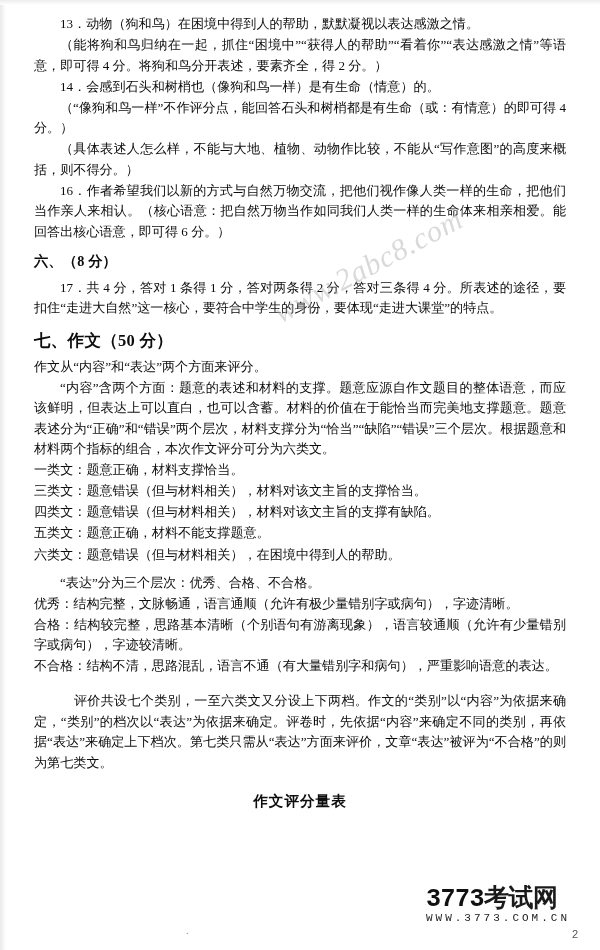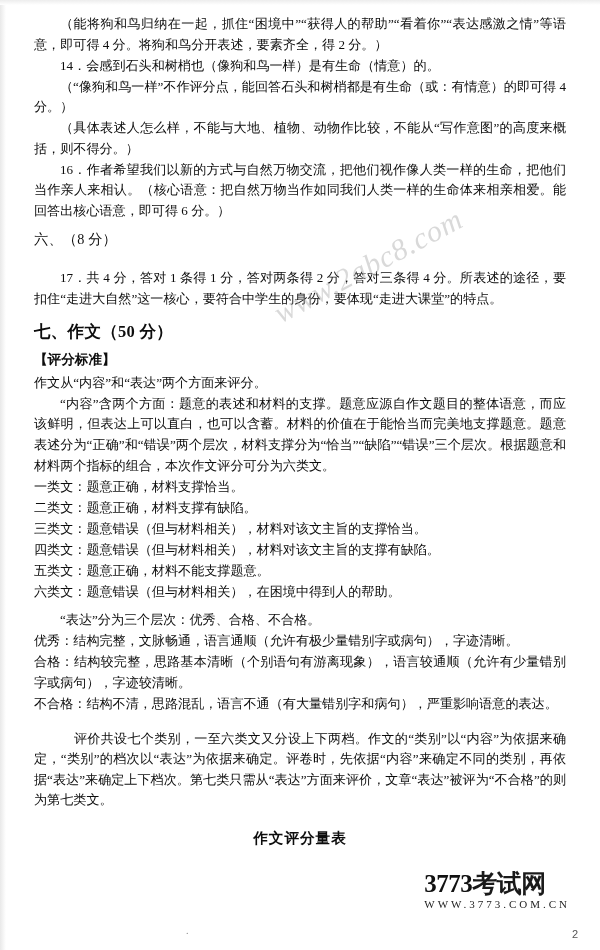--- a/index.html
+++ b/index.html
@@ -41,22 +41,22 @@
     font-size: 13.1px;
     line-height: 1.57;
     margin: 0 0 0.5px 0;
     text-align: justify;
     text-justify: inter-ideograph;
   }
   .indent2 { text-indent: 26px; }
   .noindent { text-indent: 0; }
   .sec-head {
     font-size: 14.2px;
-    font-weight: normal;
-    margin: 9px 0 19px 0;
+    font-weight: bold;
+    margin: 9px 0 7px 0;
     letter-spacing: 0.2px;
   }
   .sec-head-big {
     font-size: 16.5px;
     font-weight: bold;
     margin: 11px 0 5px 0;
     letter-spacing: 0.3px;
   }
   .crit-title {
     font-size: 13.6px;
@@ -75,22 +75,22 @@
   .footer {
     position: absolute;
     left: 0;
     bottom: 4px;
     width: 600px;
     height: 44px;
   }
   .brand {
     position: absolute;
     right: 30px;
-    bottom: 36px;
-    font-family: Liberation Serif, serif;
+    bottom: 22px;
+    font-family: Liberation Mono, monospace;
     font-weight: bold;
     font-size: 25px;
     color: #1a1a1a;
     letter-spacing: -0.5px;
   }
   .brand .num { color: #111; }
   .brand .sub {
     display: block;
     text-align: right;
     font-size: 11px;
@@ -133,39 +133,38 @@
 <body>
 
 <div class="page">
 
   <div class="scan-edge-l"></div>
   <div class="scan-edge-t"></div>
 
   <div class="watermark">www.2abc8.com</div>
 
   <div>
+    <p class="para indent2">13．动物（狗和鸟）在困境中得到人的帮助，默默凝视以表达感激之情。</p>
     <p class="para indent2">（能将狗和鸟归纳在一起，抓住“困境中”“获得人的帮助”“看着你”“表达感激之情”等语意，即可得 4 分。将狗和鸟分开表述，要素齐全，得 2 分。）</p>
     <p class="para indent2">14．会感到石头和树梢也（像狗和鸟一样）是有生命（情意）的。</p>
     <p class="para indent2">（“像狗和鸟一样”不作评分点，能回答石头和树梢都是有生命（或：有情意）的即可得 4 分。）</p>
     <p class="para indent2">（具体表述人怎么样，不能与大地、植物、动物作比较，不能从“写作意图”的高度来概括，则不得分。）</p>
     <p class="para indent2">16．作者希望我们以新的方式与自然万物交流，把他们视作像人类一样的生命，把他们当作亲人来相认。（核心语意：把自然万物当作如同我们人类一样的生命体来相亲相爱。能回答出核心语意，即可得 6 分。）</p>
   </div>
 
   <div>
     <div class="sec-head">六、（8 分）</div>
     <p class="para indent2">17．共 4 分，答对 1 条得 1 分，答对两条得 2 分，答对三条得 4 分。所表述的途径，要扣住“走进大自然”这一核心，要符合中学生的身份，要体现“走进大课堂”的特点。</p>
   </div>
 
   <div>
     <div class="sec-head-big">七、作文（50 分）</div>
-    <p class="para noindent crit-title">【评分标准】</p>
     <p class="para noindent">作文从“内容”和“表达”两个方面来评分。</p>
     <p class="para indent2">“内容”含两个方面：题意的表述和材料的支撑。题意应源自作文题目的整体语意，而应该鲜明，但表达上可以直白，也可以含蓄。材料的价值在于能恰当而完美地支撑题意。题意表述分为“正确”和“错误”两个层次，材料支撑分为“恰当”“缺陷”“错误”三个层次。根据题意和材料两个指标的组合，本次作文评分可分为六类文。</p>
     <p class="para noindent">一类文：题意正确，材料支撑恰当。</p>
-    <p class="para noindent">二类文：题意正确，材料支撑有缺陷。</p>
     <p class="para noindent">三类文：题意错误（但与材料相关），材料对该文主旨的支撑恰当。</p>
     <p class="para noindent">四类文：题意错误（但与材料相关），材料对该文主旨的支撑有缺陷。</p>
     <p class="para noindent">五类文：题意正确，材料不能支撑题意。</p>
     <p class="para noindent">六类文：题意错误（但与材料相关），在困境中得到人的帮助。</p>
 
     <div class="block-gap"></div>
 
     <p class="para indent2">“表达”分为三个层次：优秀、合格、不合格。</p>
 
     <p class="para noindent"><span class="lbl">优秀：</span><span>结构完整，文脉畅通，语言通顺（允许有极少量错别字或病句），字迹清晰。</span></p>

